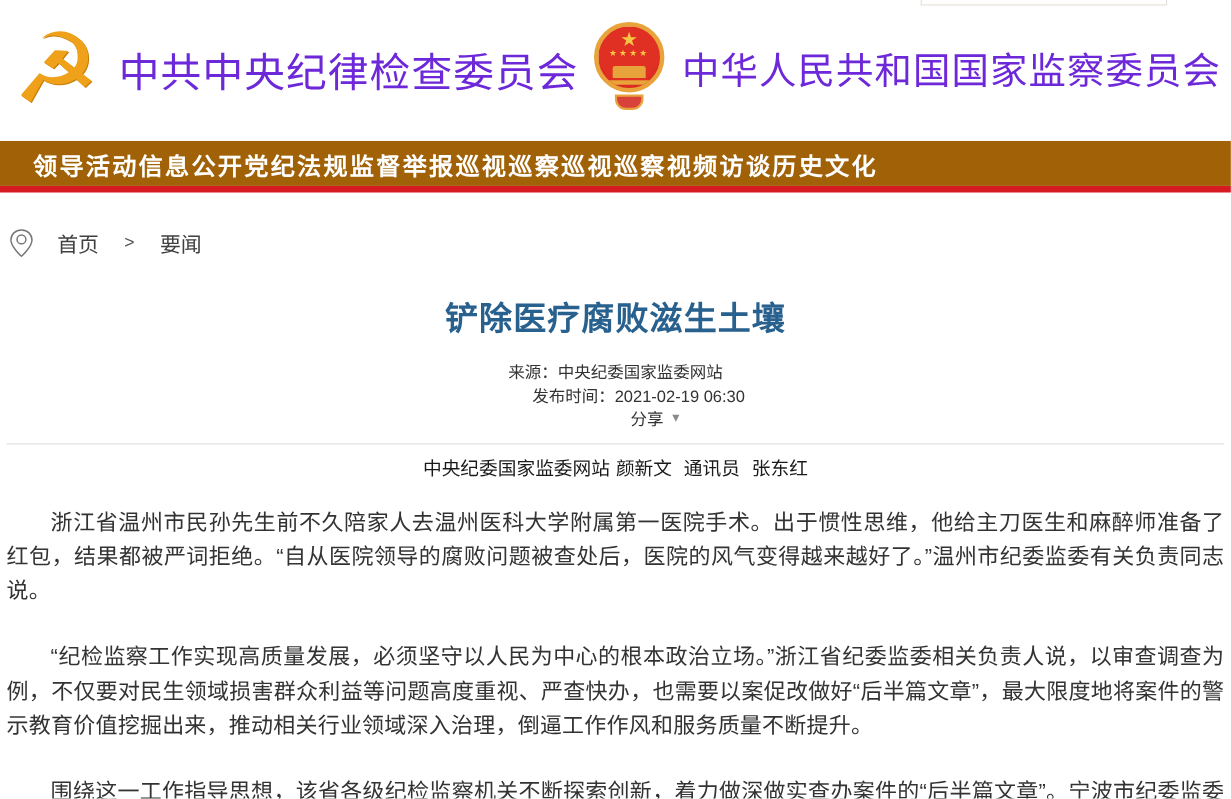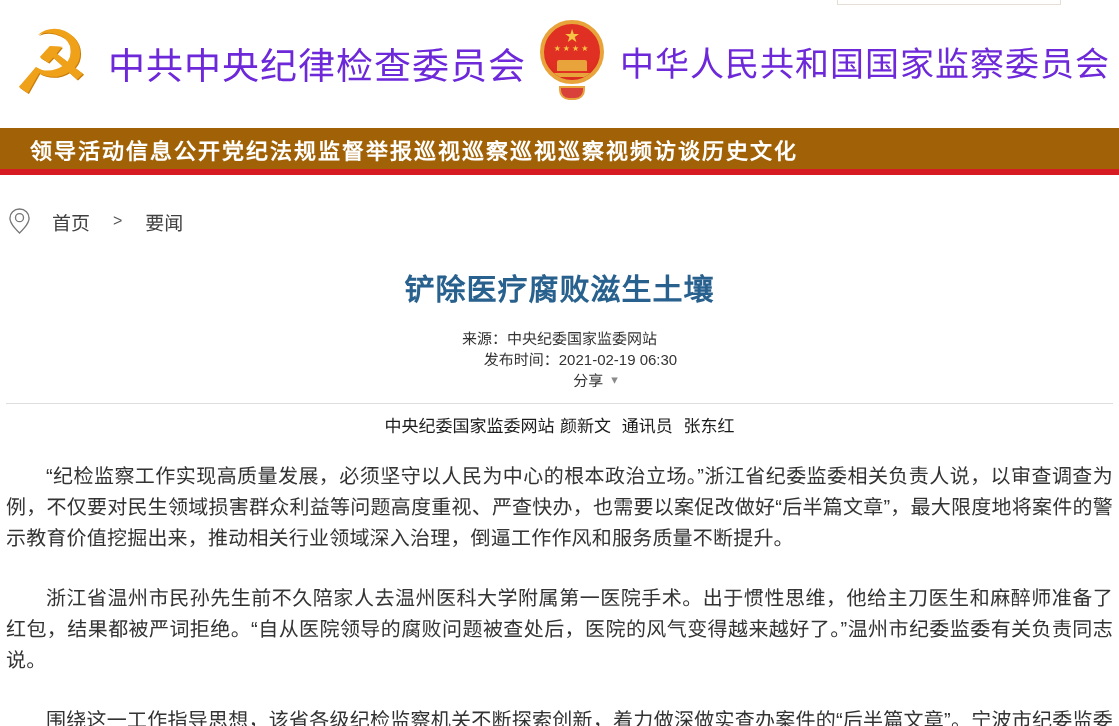--- a/index.html
+++ b/index.html
@@ -130,19 +130,19 @@
         <span>分享</span>
         <span class="share-caret">▾</span>
       </span>
     </div>
 
     <div class="meta-divider"></div>
 
     <div class="byline">中央纪委国家监委网站 颜新文  通讯员  张东红</div>
 
     <div class="body-text">
+      <p>浙江省温州市民孙先生前不久陪家人去温州医科大学附属第一医院手术。出于惯性思维，他给主刀医生和麻醉师准备了红包，结果都被严词拒绝。“自从医院领导的腐败问题被查处后，医院的风气变得越来越好了。”温州市纪委监委有关负责同志说。</p>
       <p>“纪检监察工作实现高质量发展，必须坚守以人民为中心的根本政治立场。”浙江省纪委监委相关负责人说，以审查调查为例，不仅要对民生领域损害群众利益等问题高度重视、严查快办，也需要以案促改做好“后半篇文章”，最大限度地将案件的警示教育价值挖掘出来，推动相关行业领域深入治理，倒逼工作作风和服务质量不断提升。</p>
-      <p>浙江省温州市民孙先生前不久陪家人去温州医科大学附属第一医院手术。出于惯性思维，他给主刀医生和麻醉师准备了红包，结果都被严词拒绝。“自从医院领导的腐败问题被查处后，医院的风气变得越来越好了。”温州市纪委监委有关负责同志说。</p>
       <p>围绕这一工作指导思想，该省各级纪检监察机关不断探索创新，着力做深做实查办案件的“后半篇文章”。宁波市纪委监委探索建立“一案五必须”制度，每查结一起典型案件都必须进行案件通报、查摆剖析、警示教育、整改建制和回访督促。温州市纪委监委则提出通过典型案件查处推动行业领域治理，加强审查调查、系统治理、建章立制三项具体工作，最终让人民群众得实惠。</p>
     </div>
   </div>
 
 </div>
 
 </body></html>

